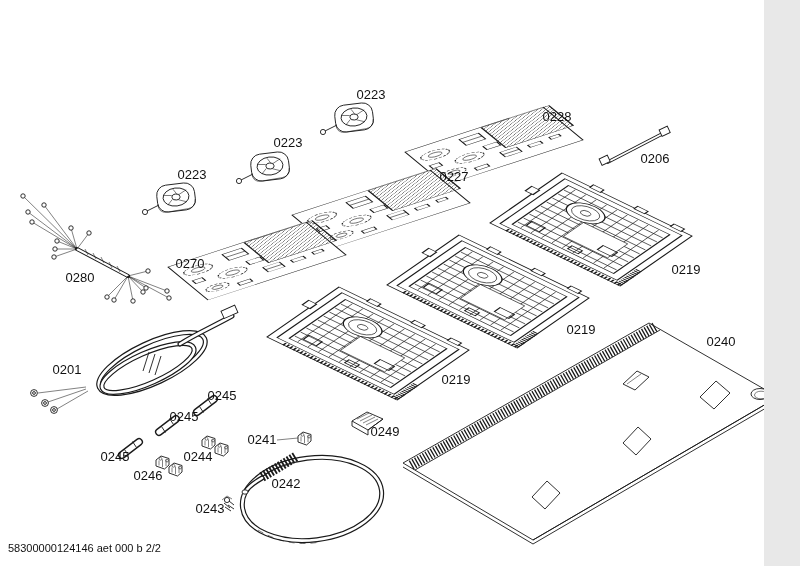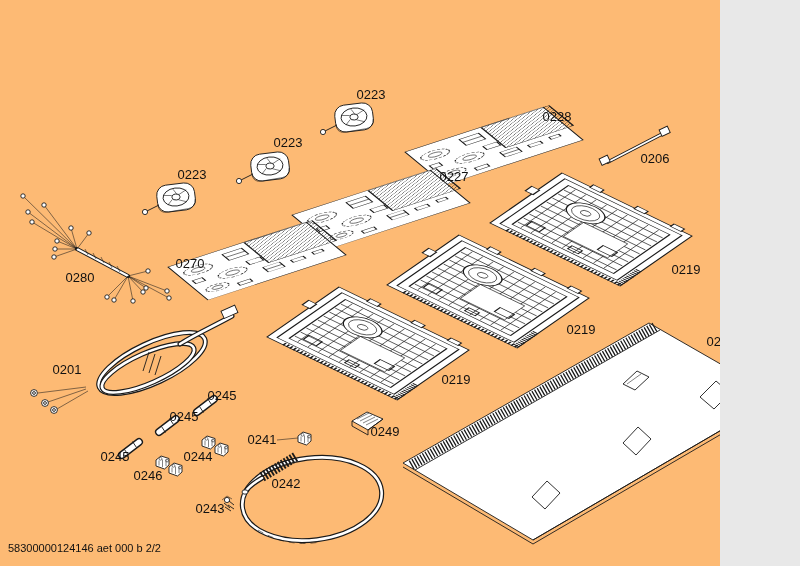--- a/index.html
+++ b/index.html
@@ -1,17 +1,17 @@
 <!DOCTYPE html>
 <html><head>
 <meta charset="utf-8">
 <style>
   html,body{margin:0;padding:0;background:#e8e8e8;}
-  #stage{position:relative;width:720px;height:566px;background:#fdba74;overflow:hidden;
-         font-family:"Liberation Sans", sans-serif;}
+  #stage{position:relative;width:720px;height:566px;background:#ffffff;overflow:hidden;
+         font-family:"Liberation Sans", sans-serif;padding-left:44px;}
   svg{position:absolute;left:0;top:0;}
   .ln{stroke:#1a1a1a;stroke-width:.9;fill:none;}
   .face{stroke:#1a1a1a;stroke-width:.9;fill:#ffffff;}
   .thin{stroke:#1a1a1a;stroke-width:.55;fill:none;}
   .tube-o{stroke:#1a1a1a;fill:none;stroke-linecap:round;}
   .tube-i{stroke:#ffffff;fill:none;stroke-linecap:round;}
   .callout{font-size:13px;fill:#111;}
   .footer{font-size:11px;fill:#111;}
 </style>
 </head>

